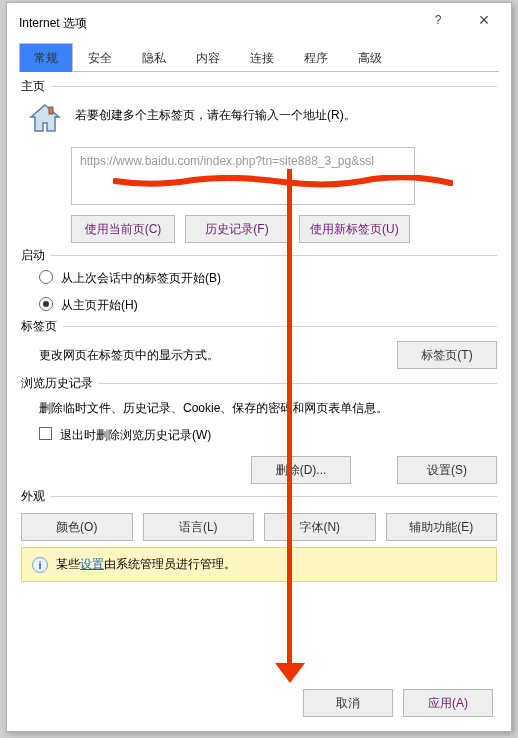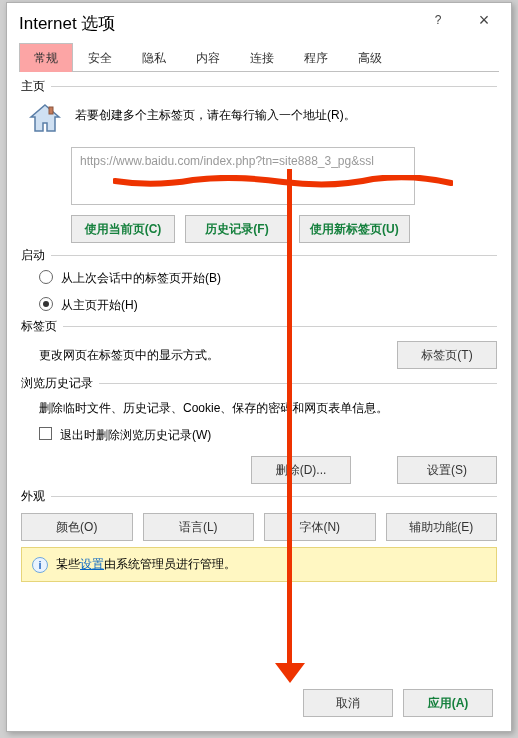--- a/index.html
+++ b/index.html
@@ -1,35 +1,35 @@
 <!DOCTYPE html>
 <html><head>
   <meta charset="utf-8">
   <style>
     * { box-sizing: border-box; margin: 0; padding: 0; font-family: "Microsoft YaHei", "Segoe UI", sans-serif; font-size: 12px; }
     body { background: #d0d0d0; width: 518px; height: 738px; position: relative; }
     .dialog { position: absolute; left: 6px; top: 2px; width: 506px; height: 730px; background: #fff; border: 1px solid #b0b0b0; box-shadow: 2px 2px 6px rgba(0,0,0,.25); }
     .titlebar { height: 34px; display: flex; align-items: center; padding: 0 4px 0 12px; background: #fff; }
-    .titlebar .title { flex: 1; font-size: 17px; color: #000; margin-top: 6px; }
+    .titlebar .title { flex: 1; font-size: 12px; color: #000; margin-top: 6px; }
     .titlebar .tbtn { width: 46px; height: 30px; display: flex; align-items: center; justify-content: center; color: #444; font-size: 14px; }
     .tabs { display: flex; padding: 0 12px; margin-top: 6px; }
     .tab { padding: 6px 14px 5px; border: 1px solid transparent; border-bottom: none; color: #333; }
-    .tab.active { border-color: #c0c0c0; background: #fca5a5; position: relative; z-index: 2; }
+    .tab.active { border-color: #c0c0c0; background: #3b82f6; position: relative; z-index: 2; }
     .tab-underline { border-top: 1px solid #c0c0c0; margin: -1px 12px 0; }
     .body { padding: 6px 14px 12px; }
     .group-line { display: flex; align-items: center; gap: 6px; }
     .group-line .gt { white-space: nowrap; }
     .group-line .hr { flex: 1; height: 1px; background: #d0d0d0; }
     .homepage-row { display: flex; align-items: flex-start; gap: 10px; padding: 6px 4px 0; }
     .house-icon { width: 40px; height: 36px; display:flex; align-items:center; justify-content:center; }
     .url-box { margin: 10px 0 0 50px; width: 344px; height: 58px; border: 1px solid #c0c0c0; background: #fff; padding: 6px 8px; color: #999; overflow: hidden; position: relative; }
     .url-text { white-space: nowrap; }
     .btn-row { display: flex; gap: 10px; margin: 10px 0 4px 50px; }
     .btn { min-width: 104px; height: 28px; border: 1px solid #b8b8b8; background: #eee; color: #333; display:flex; align-items:center; justify-content:center; padding: 0 10px; }
-    .btn.disabled { color: #15803d; font-weight: bold; }
+    .btn.disabled { color: #701a75; }
     .radio-row, .check-row { display: flex; align-items: flex-start; gap: 8px; padding: 6px 0 4px 18px; }
     .radio { width: 14px; height: 14px; border: 1px solid #666; border-radius: 50%; display:flex; align-items:center; justify-content:center; }
     .radio.checked::after { content:""; width:6px; height:6px; background:#333; border-radius:50%; }
     .check { width: 13px; height: 13px; border: 1px solid #666; background:#fff; }
     .inline-text { padding-left: 18px; }
     .row-split { display: flex; align-items: center; gap: 10px; padding: 6px 0; }
     .row-split .label { flex: 1; padding-left: 18px; }
     .right-btns { display:flex; gap: 10px; justify-content: flex-end; margin: 8px 0 4px; }
     .infobar { display:flex; align-items:center; gap:8px; background:#fff7c2; border:1px solid #e6d57a; padding:8px 10px; margin-top:6px; }
     .info-icon { width:16px; height:16px; border-radius:50%; background:#e9f3ff; border:1px solid #6fa8dc; color:#2a6bc2; display:flex; align-items:center; justify-content:center; font-size:11px; font-weight:bold; }

